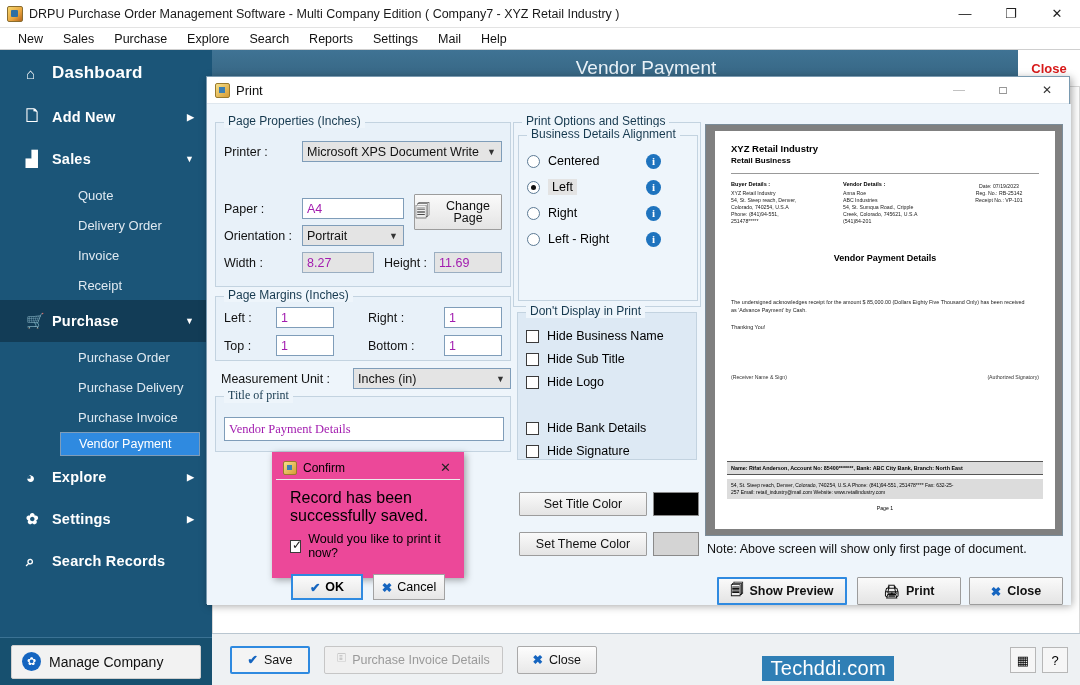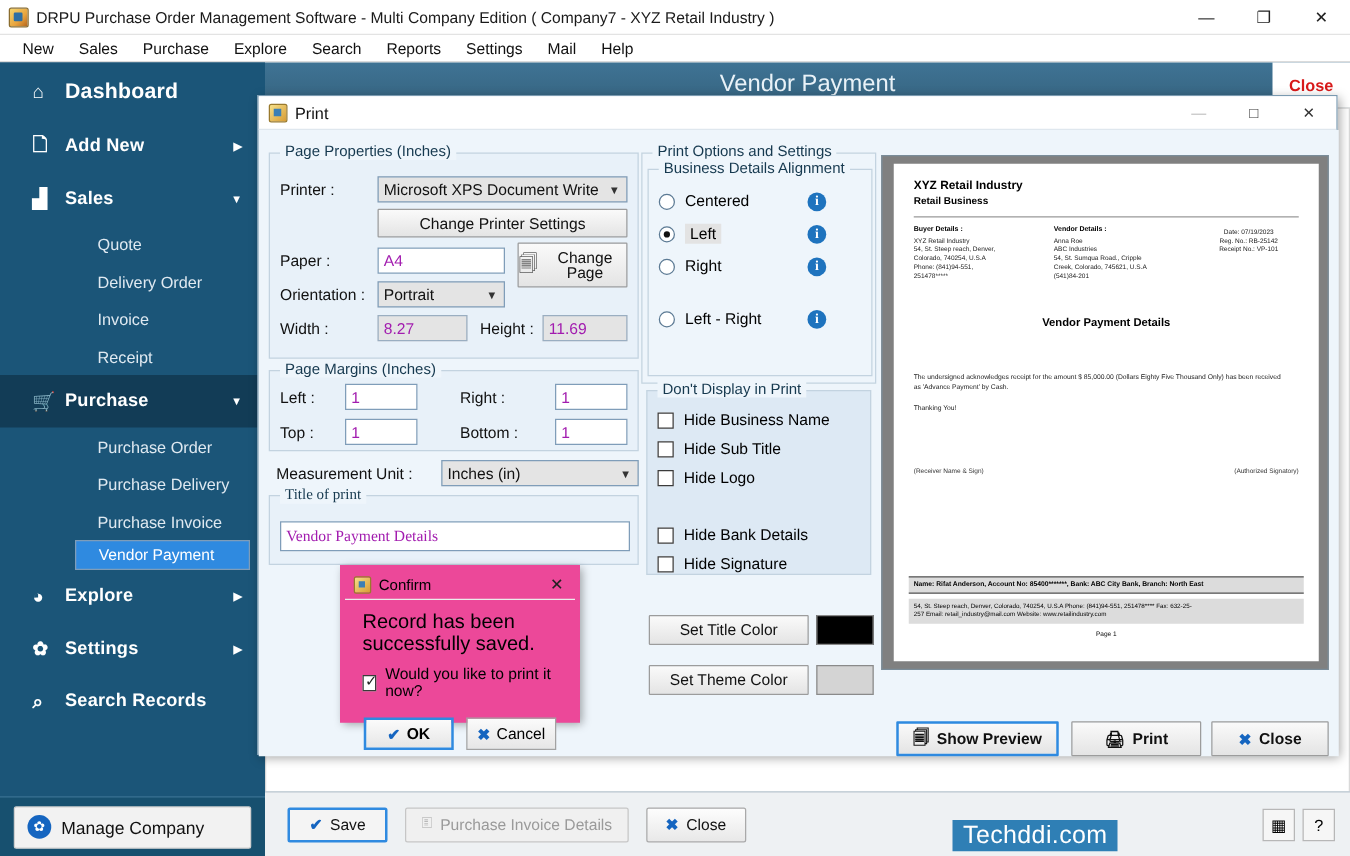--- a/index.html
+++ b/index.html
@@ -329,23 +329,20 @@
 
     <div class="grp" style="left:8px;top:18px;width:296px;height:165px;">
       <div class="lg">Page Properties (Inches)</div>
 
       <div class="lbl" style="position:absolute;left:8px;top:22px;">Printer :</div>
       <div class="sel" style="position:absolute;left:86px;top:18px;width:200px;">
         <span>Microsoft XPS Document Write</span>
         <span class="cv">▼</span>
       </div>
 
-      <div class="btn" style="position:absolute;left:86px;top:44px;width:200px;height:23px;">
-        <span>Change Printer Settings</span>
-      </div>
 
       <div class="lbl" style="position:absolute;left:8px;top:79px;">Paper :</div>
       <div class="inp" style="position:absolute;left:86px;top:75px;width:102px;">
         <span>A4</span>
       </div>
       <div class="btn" style="position:absolute;left:198px;top:71px;width:88px;height:36px;gap:5px;">
         <span style="font-size:15px;">🗐</span>
         <span style="line-height:12px;text-align:center;">Change Page</span>
       </div>
 
@@ -417,21 +414,21 @@
           <span class="olbl">Left</span>
           <span class="info-i" style="margin-left:auto;margin-right:30px;">i</span>
         </div>
 
         <div class="opt-row" style="position:absolute;left:8px;top:66px;width:164px;">
           <span class="radio"></span>
           <span class="olbl">Right</span>
           <span class="info-i" style="margin-left:auto;margin-right:30px;">i</span>
         </div>
 
-        <div class="opt-row" style="position:absolute;left:8px;top:92px;width:164px;margin-top:16px;">
+        <div class="opt-row" style="position:absolute;left:8px;top:92px;width:164px;">
           <span class="radio"></span>
           <span class="olbl">Left - Right</span>
           <span class="info-i" style="margin-left:auto;margin-right:30px;">i</span>
         </div>
       </div>
     </div>
 
     <div class="grp" style="left:310px;top:208px;width:180px;height:148px;background:#dde9f4;">
       <div class="lg" style="background:#eef5fb;">Don't Display in Print</div>
 
@@ -513,20 +510,21 @@
         <div class="doc-bank" style="position:absolute;left:12px;top:330px;width:316px;border-top:1px solid #555;border-bottom:1px solid #555;">Name: Rifat Anderson, Account No: 85400*******, Bank: ABC City Bank, Branch: North East</div>
         <div class="doc-foot" style="position:absolute;left:12px;top:348px;width:316px;">
           <div>54, St. Steep reach, Denver, Colorado, 740254, U.S.A  Phone: (841)94-551, 251478****  Fax: 632-25-</div>
           <div>257  Email: retail_industry@mail.com  Website: www.retailindustry.com</div>
         </div>
         <div class="doc-page" style="position:absolute;left:0;top:374px;width:340px;">Page 1</div>
       </div>
     </div>
 
     <div class="note-txt" style="position:absolute;left:500px;top:437px;">
+      <div>Note: Above screen will show only first page of document.</div>
     </div>
 
     <div class="btn" style="position:absolute;left:510px;top:473px;width:130px;height:28px;gap:6px;border:2px solid #2f8ae0;font-weight:bold;">
       <span style="font-size:13px;">🗐</span>
       <span>Show Preview</span>
     </div>
     <div class="btn" style="position:absolute;left:650px;top:473px;width:104px;height:28px;gap:6px;font-weight:bold;">
       <span style="font-size:13px;">🖨</span>
       <span>Print</span>
     </div>

